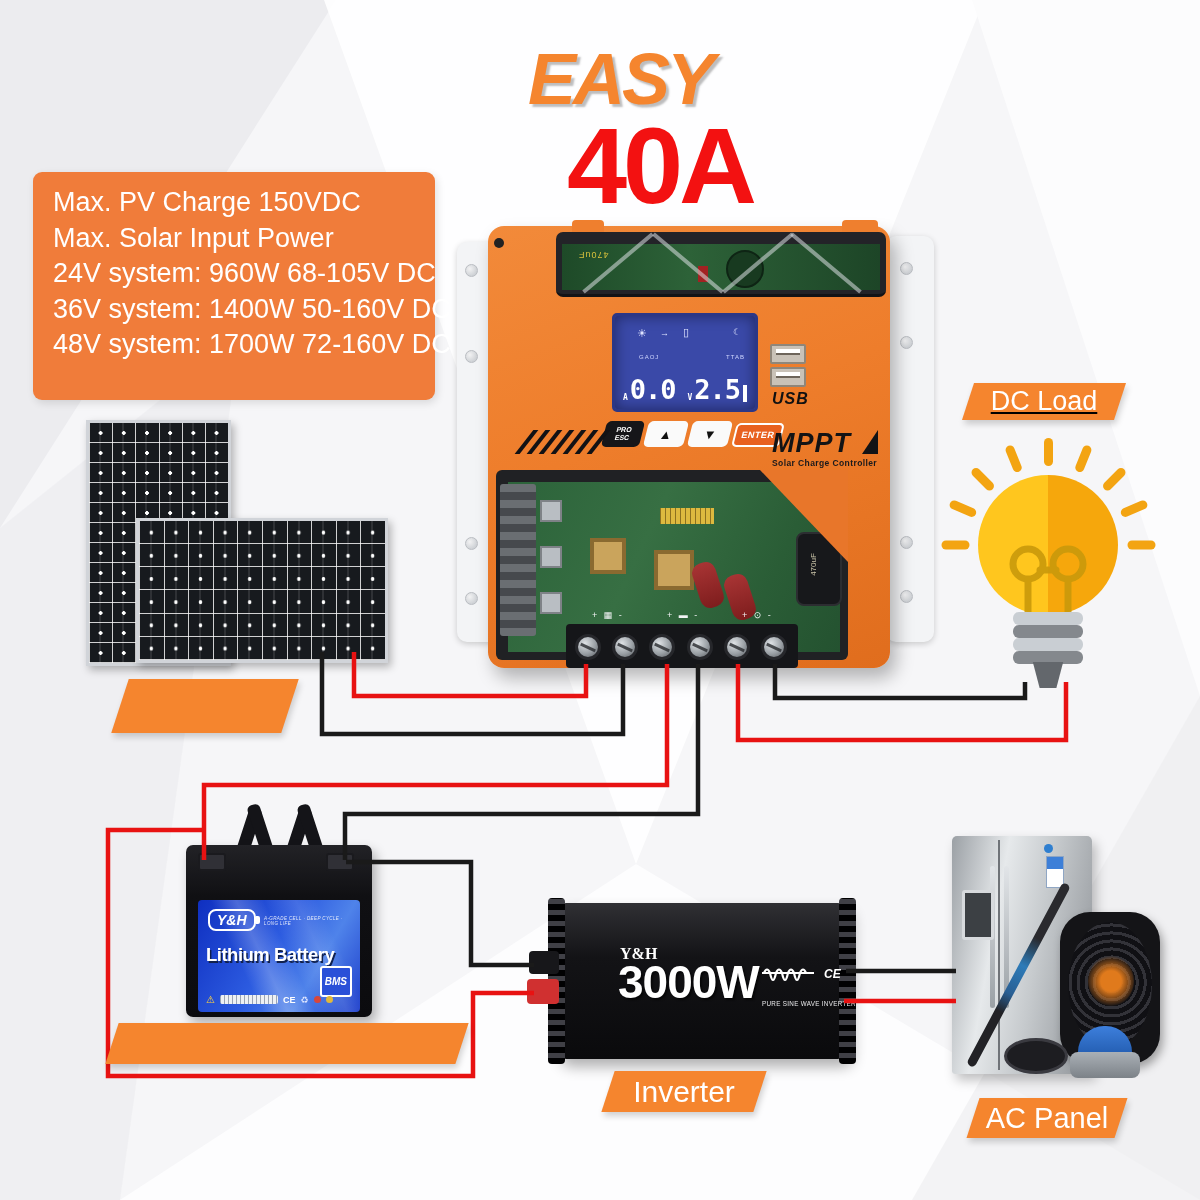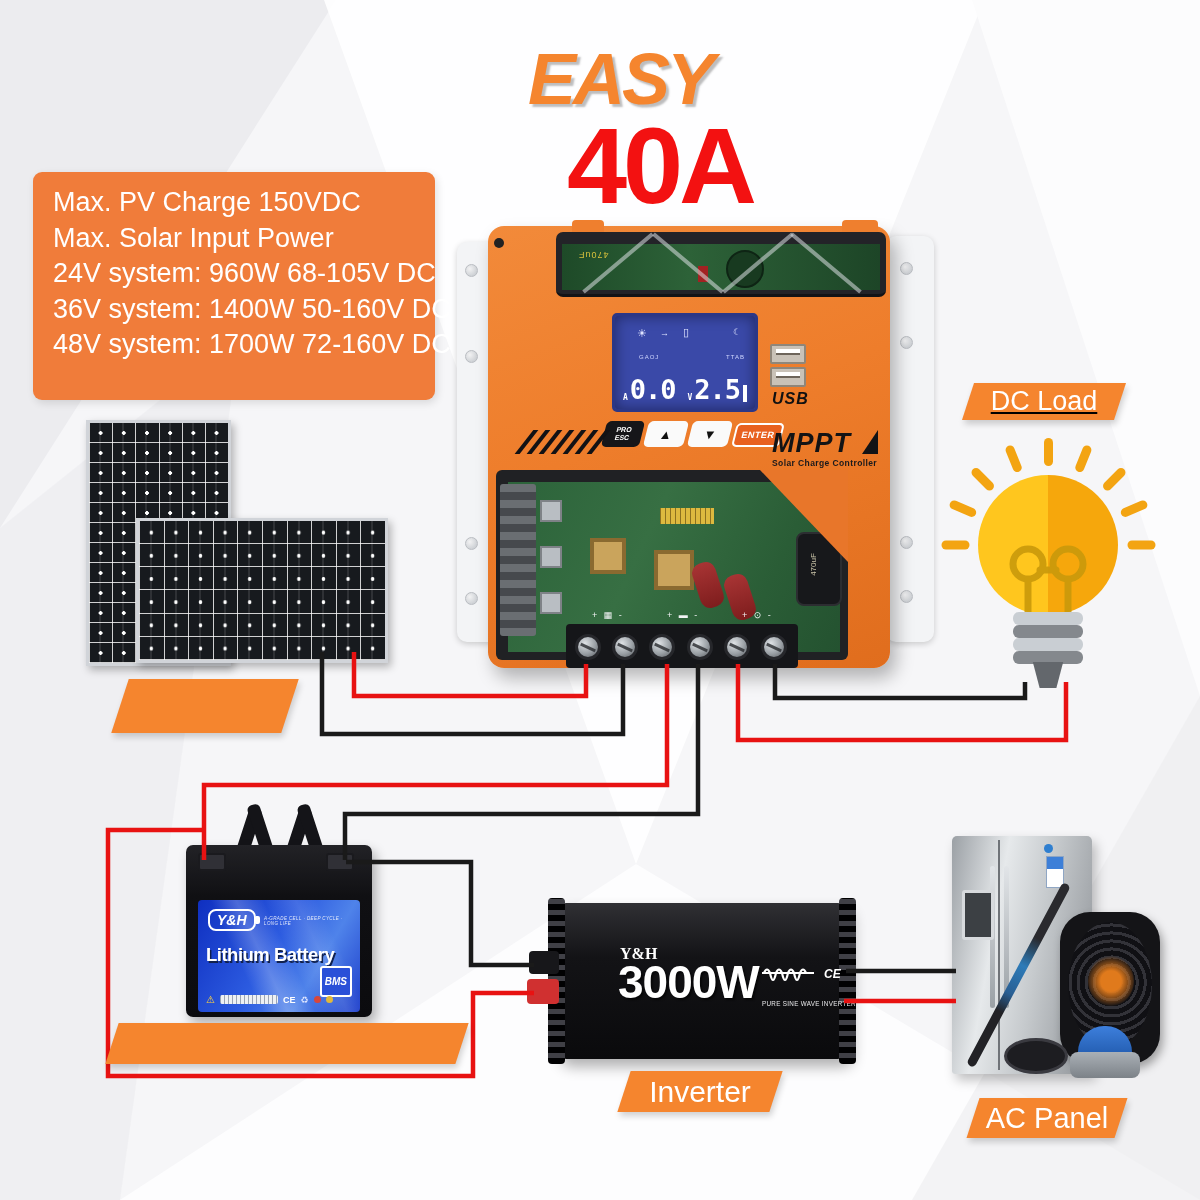--- a/index.html
+++ b/index.html
@@ -395,21 +395,21 @@
   <div class="abs tag" style="left:968px;top:383px;width:152px;height:37px;text-decoration:underline;">
     <span class="tag-bg"></span>
     <span class="tag-txt" style="font-size:27px;">DC Load</span>
   </div>
   <div class="abs tag" style="left:120px;top:679px;width:170px;height:54px;">
     <span class="tag-bg"></span>
   </div>
   <div class="abs tag" style="left:112px;top:1023px;width:350px;height:41px;">
     <span class="tag-bg"></span>
   </div>
-  <div class="abs tag" style="left:624px;top:1071px;width:152px;height:41px;">
+  <div class="abs tag" style="left:608px;top:1071px;width:152px;height:41px;">
     <span class="tag-bg"></span>
     <span class="tag-txt" style="font-size:30px;">Inverter</span>
   </div>
   <div class="abs tag" style="left:973px;top:1098px;width:148px;height:40px;">
     <span class="tag-bg"></span>
     <span class="tag-txt" style="font-size:29px;">AC Panel</span>
   </div>
 
 </div>
 

